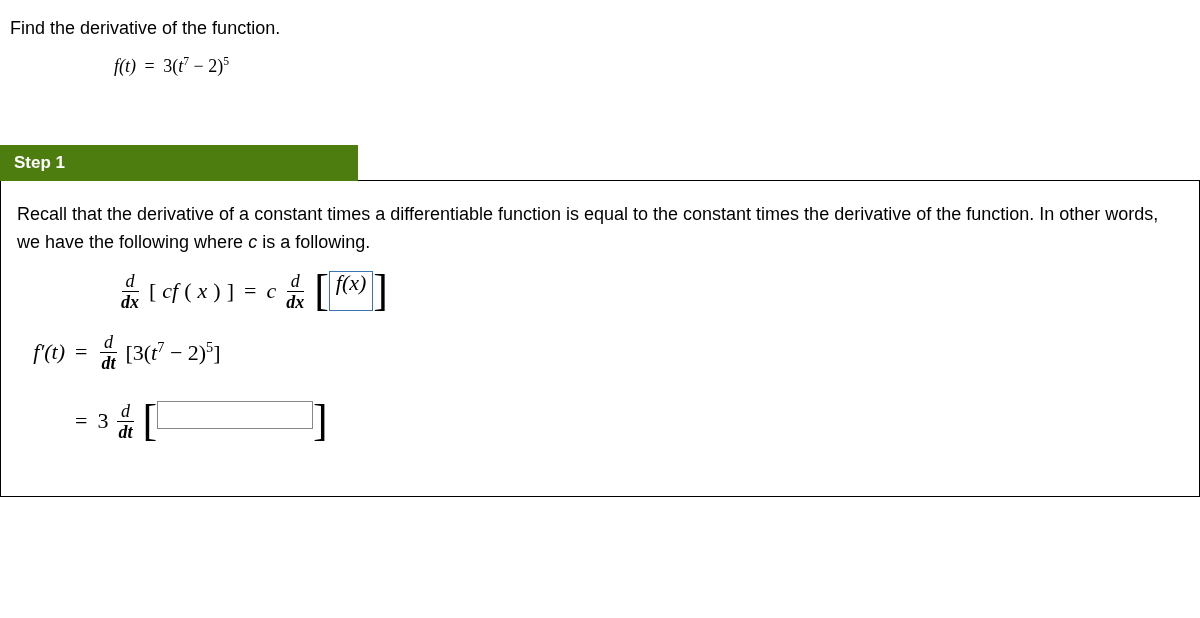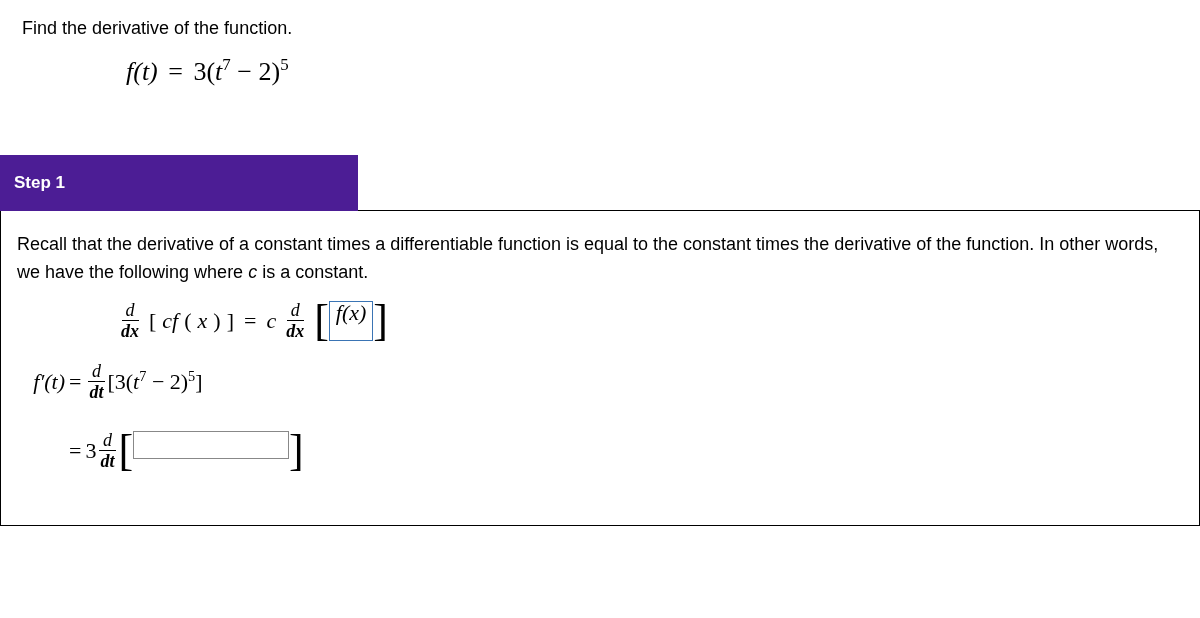--- a/index.html
+++ b/index.html
@@ -7,35 +7,34 @@
     margin: 0;
     padding: 0;
     font-family: Verdana, Geneva, sans-serif;
     font-size: 18px;
     color: #000;
     background: #fff;
     width: 1200px;
   }
   .problem-statement {
     padding: 18px 10px 8px 10px;
-    margin-left: 12px;
   }
   .problem-statement .title {
     margin-bottom: 16px;
   }
   .equation-display {
     margin-left: 104px;
     font-family: 'Times New Roman', Times, serif;
-    font-size: 26px;
+    font-size: 18px;
     font-style: italic;
   }
   .step-tab {
-    background: #4c1d95;
+    background: #4d7c0f;
     color: #fff;
-    padding: 18px 14px;
+    padding: 8px 14px;
     font-weight: bold;
     display: inline-block;
     width: 358px;
     margin-top: 60px;
     font-size: 17px;
   }
   .step-content {
     border: 1px solid #000;
     border-top: 1px solid #000;
     margin-top: -1px;
@@ -95,20 +94,21 @@
   }
   .result-lines {
     margin-top: 8px;
   }
   .result-line {
     font-family: 'Times New Roman', Times, serif;
     font-size: 22px;
     font-style: italic;
     display: flex;
     align-items: center;
+    gap: 6px;
     margin: 14px 0 28px 0;
   }
   .result-line .lhs {
     min-width: 48px;
     text-align: right;
   }
   .answer-input {
     width: 156px;
     height: 28px;
     border: 1px solid #888;
@@ -133,21 +133,21 @@
   </div>
 </div>
 
 <div class="step-tab">
   <span>Step 1</span>
 </div>
 
 <div class="step-content">
 
   <div class="instruction">
-    <span>Recall that the derivative of a constant times a differentiable function is equal to the constant times the derivative of the function. In other words, we have the following where </span><em>c</em><span> is a constant.</span>
+    <span>Recall that the derivative of a constant times a differentiable function is equal to the constant times the derivative of the function. In other words, we have the following where </span><em>c</em><span> is a following.</span>
   </div>
 
   <div class="math-line">
     <span class="frac">
       <span class="num">d</span>
       <span class="den">dx</span>
     </span>
     <span class="roman">[</span>
       <span>cf</span>
       <span class="roman">(</span>

